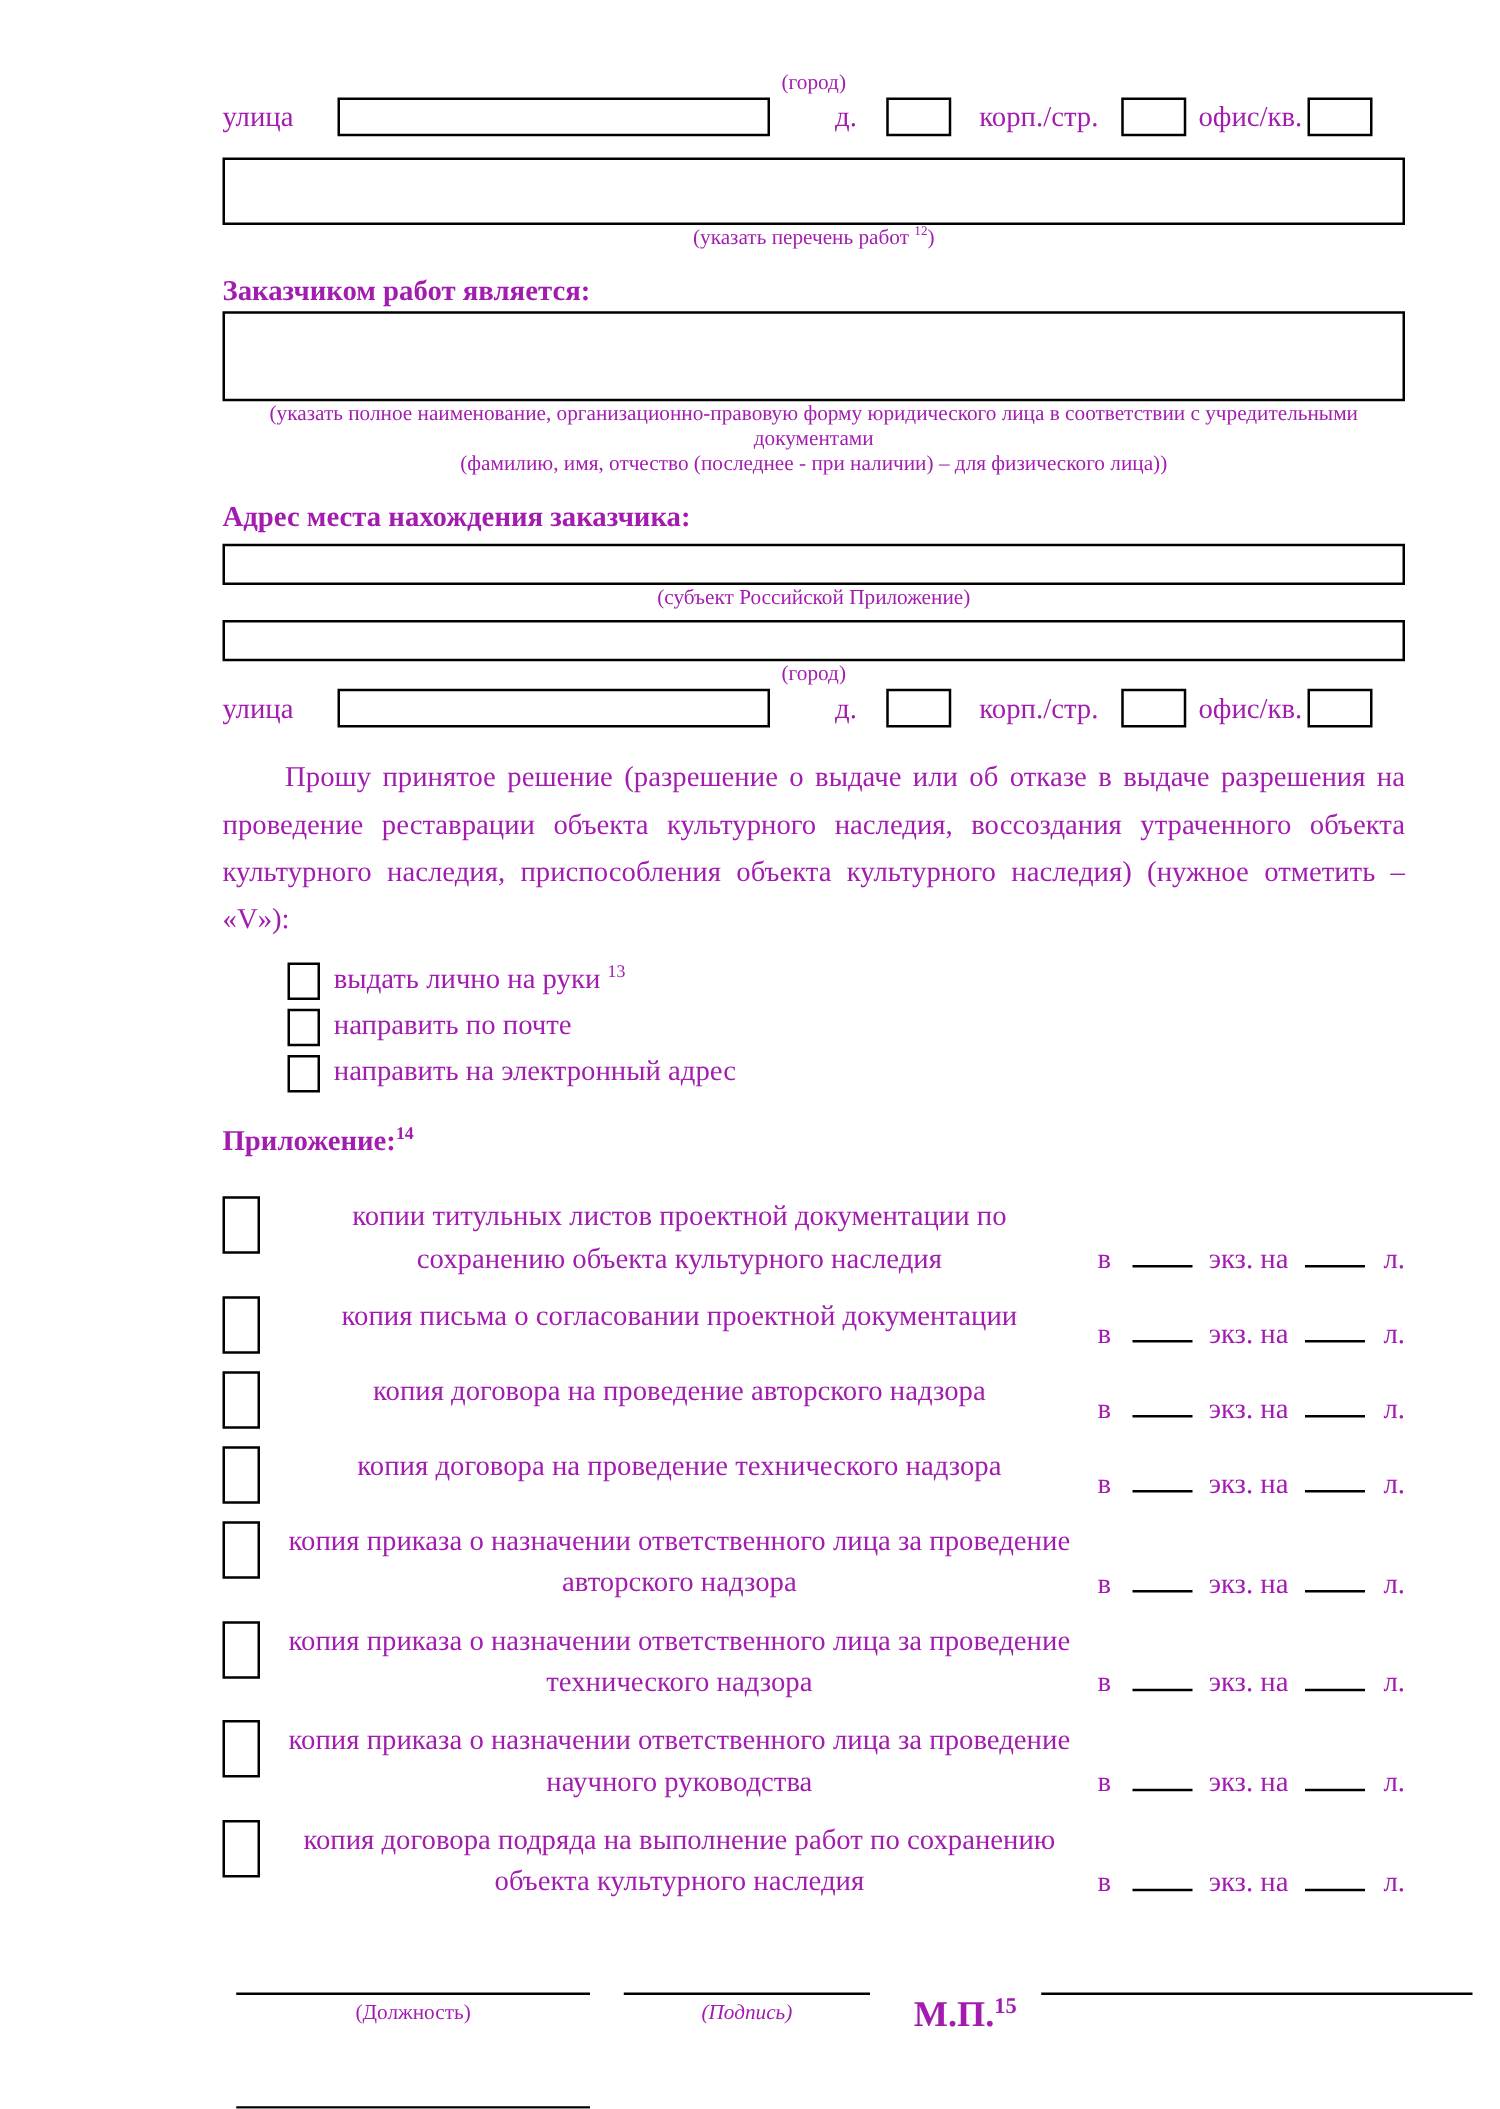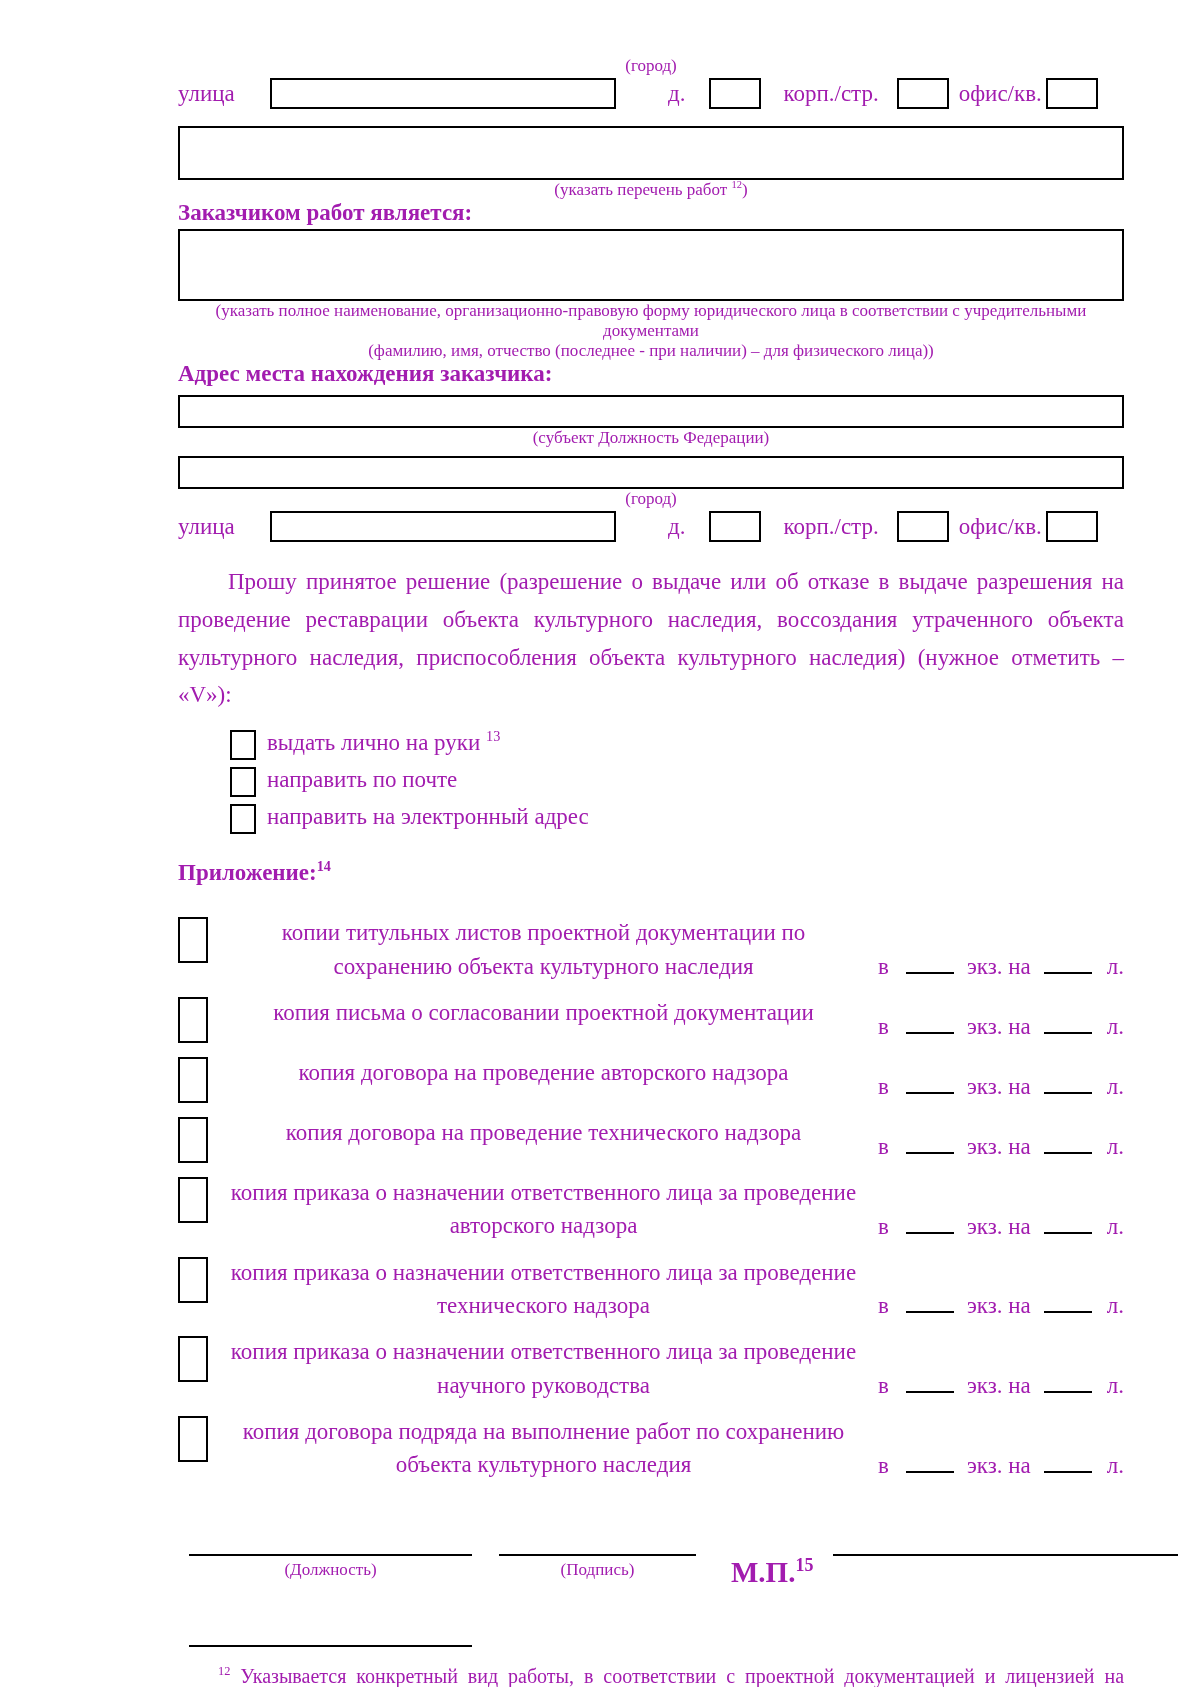--- a/index.html
+++ b/index.html
@@ -4,21 +4,21 @@
 <style>
   * { margin:0; padding:0; box-sizing:border-box; }
   html,body { background:#ffffff; }
   .page {
     position:relative; width:1200px; height:1687px; background:#ffffff; color:#a21caf;
     font-family:"Liberation Serif","DejaVu Serif",serif; font-size:23px; overflow:hidden;
   }
   .content { position:absolute; left:178px; top:56px; width:946px; }
 
   .caption { font-size:17px; text-align:center; line-height:1.18; }
-  .heading { font-weight:bold; font-size:23px; margin-top:0; }
+  .heading { font-weight:bold; font-size:23px; margin-top:20px; }
   sup { font-size:0.62em; line-height:0; }
 
   .bigbox { width:100%; border:2px solid #000; background:#fff; }
   .bigbox.h54 { height:54px; margin-top:14px; }
   .bigbox.h72 { height:72px; margin-top:3px; }
   .bigbox.h33 { height:33px; margin-top:8px; }
 
   .street-row { display:flex; align-items:flex-start; margin-top:2px; height:34px; }
   .street-row .lbl { line-height:32px; white-space:nowrap; }
   .lbl-street { width:92px; }
@@ -45,21 +45,21 @@
   .att-text { width:645px; margin-left:13px; line-height:1.45; }
   .att-count { margin-left:auto; align-self:flex-end; display:flex; align-items:baseline; white-space:nowrap; padding-bottom:3px; }
   .att-count .word { display:inline-block; }
   .blank { display:inline-block; width:48px; border-bottom:2px solid #000; height:20px; margin:0 13px; }
   .blank.first { margin-left:17px; }
   .count-l { margin-left:2px; }
 
   .sig-row { display:flex; margin-top:72px; width:1000px; margin-left:11px; }
   .sig-line { border-top:2px solid #000; height:2px; }
   .sig-col-position { width:283px; }
-  .sig-col-sign { width:197px; margin-left:27px; }
+  .sig-col-sign { width:197px; margin-left:27px;font-style:italic; }
   .sig-stamp { margin-left:35px; width:68px; font-weight:bold; font-size:29px; margin-top:2px; white-space:nowrap; }
   .sig-col-name { width:345px; margin-left:34px; }
   .sig-col .caption { margin-top:4px;text-align:center; }
 
   .fn-sep { width:283px; border-top:2px solid #000; margin-top:56px; margin-left:11px; }
   .footnotes { margin-top:16px; font-size:20px; line-height:1.35; }
   .fn { text-align:justify; }
   .fn-indent { text-indent:40px; }
 </style>
 </head>
@@ -85,21 +85,21 @@
 
     <div class="heading">Заказчиком работ является:</div>
     <div class="bigbox h72"></div>
     <div class="caption">
       <div>(указать полное наименование, организационно-правовую форму юридического лица в соответствии с учредительными документами</div>
       <div>(фамилию, имя, отчество (последнее - при наличии) – для физического лица))</div>
     </div>
 
     <div class="heading">Адрес места нахождения заказчика:</div>
     <div class="bigbox h33"></div>
-    <div class="caption">(субъект Должность Федерации)</div>
+    <div class="caption">(субъект Российской Приложение)</div>
     <div class="bigbox h33"></div>
     <div class="caption">(город)</div>
     <div class="street-row">
       <span class="lbl lbl-street">улица</span>
       <span class="box-street"></span>
       <span class="lbl lbl-house">д.</span>
       <span class="box-sm box-house"></span>
       <span class="lbl lbl-korp">корп./стр.</span>
       <span class="box-sm box-korp"></span>
       <span class="lbl lbl-office">офис/кв.</span>

